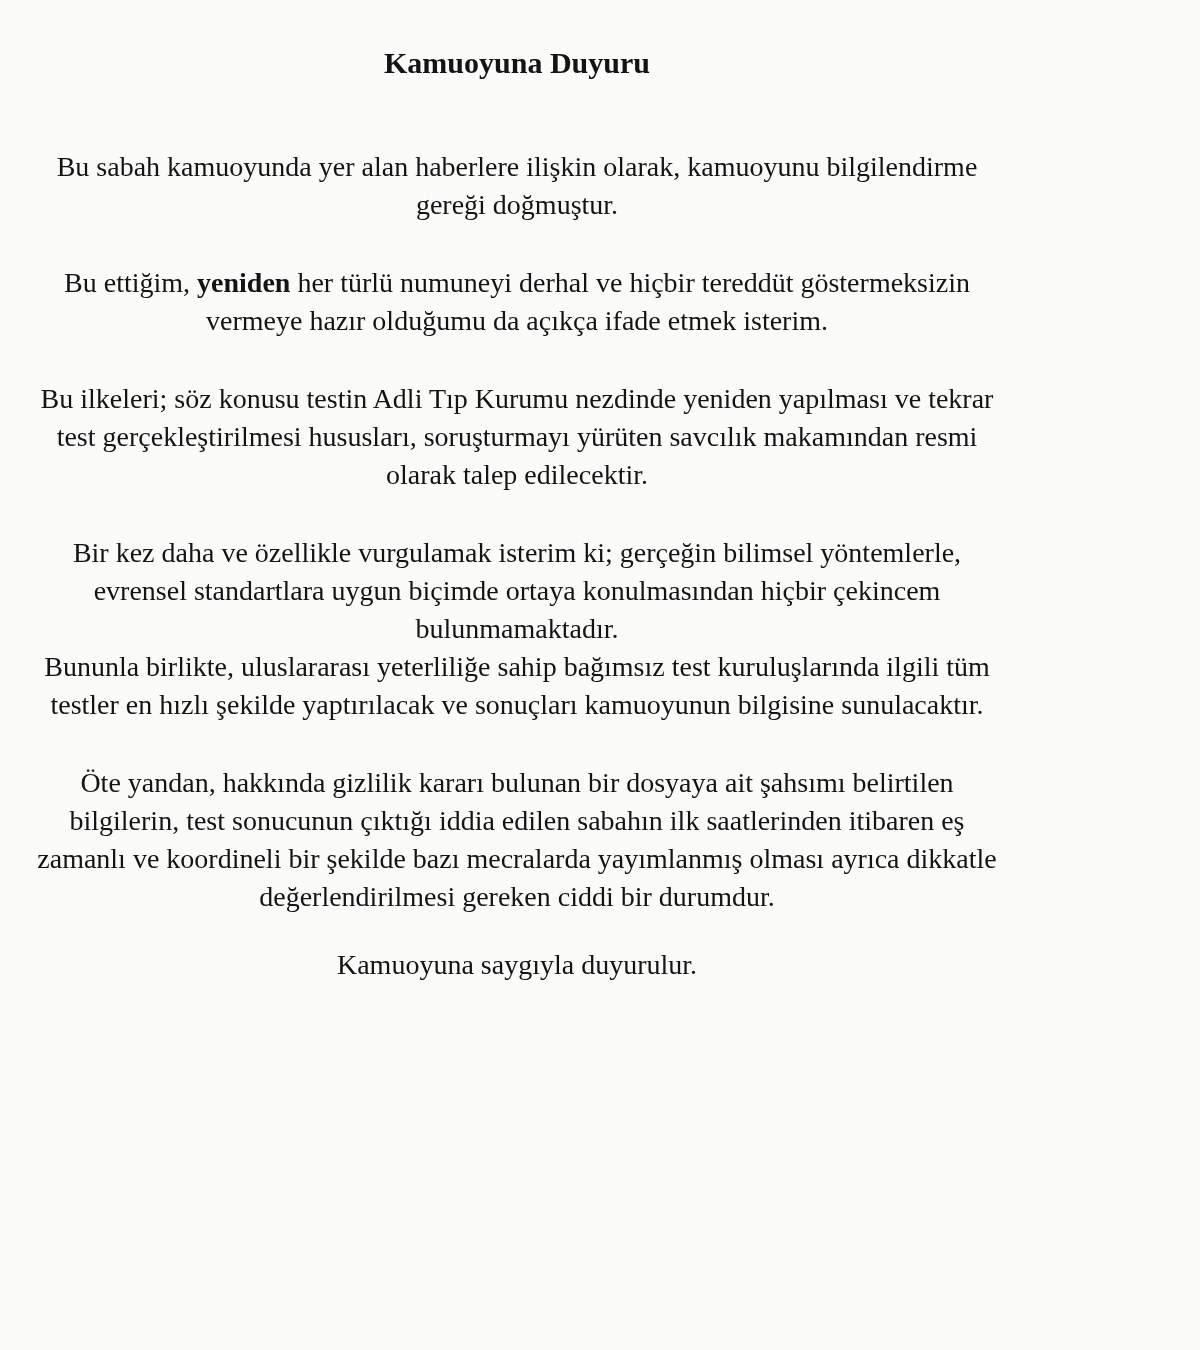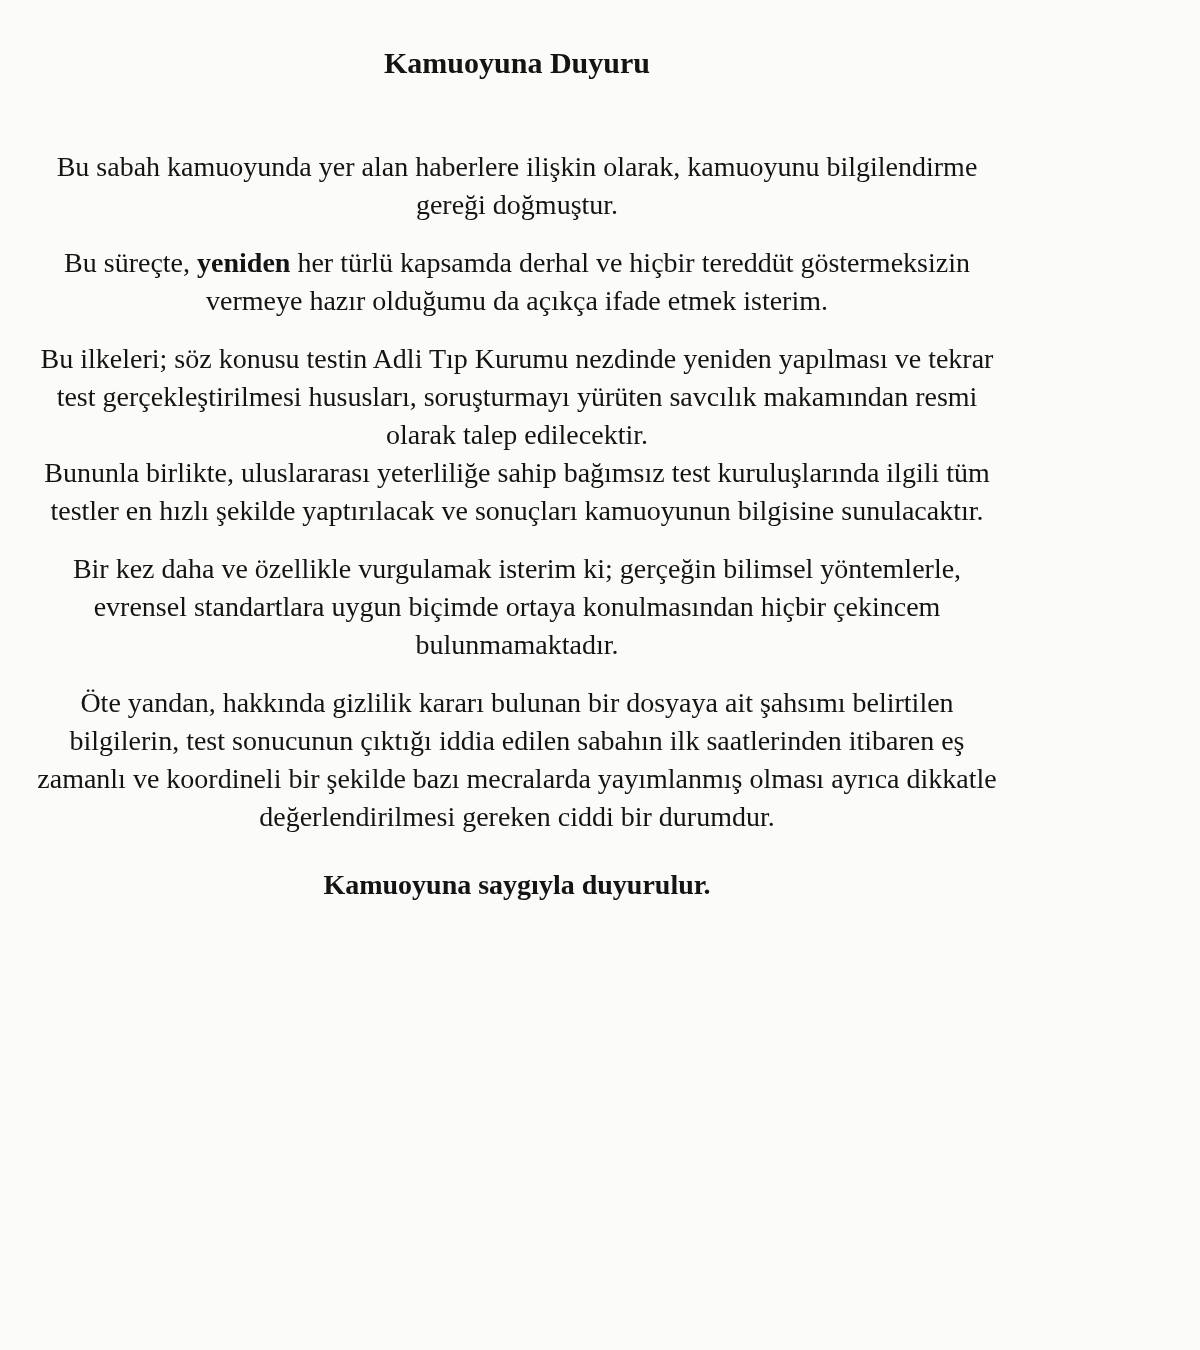--- a/index.html
+++ b/index.html
@@ -22,50 +22,49 @@
     font-size: 28px;
     line-height: 38px;
   }
   .doc-title {
     font-size: 30px;
     font-weight: bold;
     margin: 0 0 66px 0;
     line-height: 38px;
   }
   .para {
-    margin: 20px 0 0 0;
+    margin: 40px 0 0 0;
   }
   .para.no-gap {
     margin-top: 0;
   }
   .closing {
     margin: 30px 0 0 0;
-    font-weight: bold;
   }
   .bold-word {
     font-weight: bold;
   }
 </style>
 </head>
 <body>
 
 <div class="doc">
 
   <h1 class="doc-title">Kamuoyuna Duyuru</h1>
 
   <p class="para">Bu sabah kamuoyunda yer alan haberlere ilişkin olarak, kamuoyunu bilgilendirme gereği doğmuştur.</p>
 
 
 
-  <p class="para"><span>Bu süreçte, </span><span class="bold-word">yeniden</span><span> her türlü kapsamda derhal ve hiçbir tereddüt göstermeksizin vermeye hazır olduğumu da açıkça ifade etmek isterim.</span></p>
+  <p class="para"><span>Bu ettiğim, </span><span class="bold-word">yeniden</span><span> her türlü numuneyi derhal ve hiçbir tereddüt göstermeksizin vermeye hazır olduğumu da açıkça ifade etmek isterim.</span></p>
 
   <p class="para">Bu ilkeleri; söz konusu testin Adli Tıp Kurumu nezdinde yeniden yapılması ve tekrar test gerçekleştirilmesi hususları, soruşturmayı yürüten savcılık makamından resmi olarak talep edilecektir.</p>
 
+  <p class="para">Bir kez daha ve özellikle vurgulamak isterim ki; gerçeğin bilimsel yöntemlerle, evrensel standartlara uygun biçimde ortaya konulmasından hiçbir çekincem bulunmamaktadır.</p>
+
   <p class="para no-gap">Bununla birlikte, uluslararası yeterliliğe sahip bağımsız test kuruluşlarında ilgili tüm testler en hızlı şekilde yaptırılacak ve sonuçları kamuoyunun bilgisine sunulacaktır.</p>
-
-  <p class="para">Bir kez daha ve özellikle vurgulamak isterim ki; gerçeğin bilimsel yöntemlerle, evrensel standartlara uygun biçimde ortaya konulmasından hiçbir çekincem bulunmamaktadır.</p>
 
   <p class="para">Öte yandan, hakkında gizlilik kararı bulunan bir dosyaya ait şahsımı belirtilen bilgilerin, test sonucunun çıktığı iddia edilen sabahın ilk saatlerinden itibaren eş zamanlı ve koordineli bir şekilde bazı mecralarda yayımlanmış olması ayrıca dikkatle değerlendirilmesi gereken ciddi bir durumdur.</p>
 
 
   <p class="closing">Kamuoyuna saygıyla duyurulur.</p>
 
 </div>
 
 </body></html>

